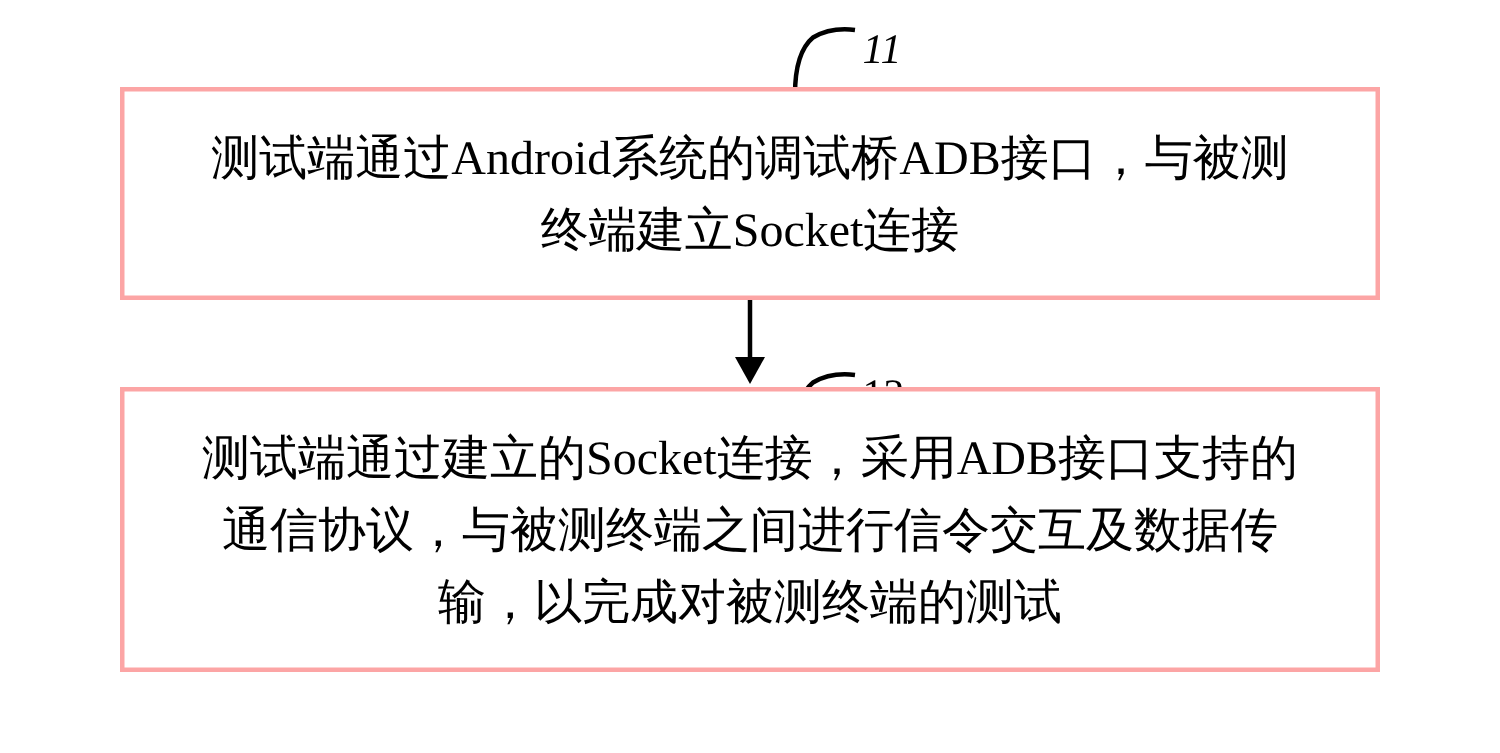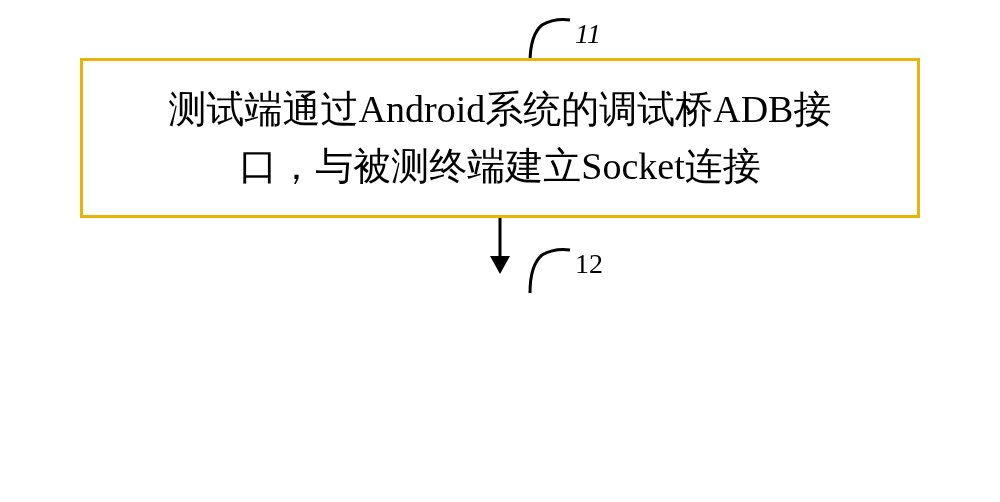--- a/index.html
+++ b/index.html
@@ -14,26 +14,26 @@
       font-family: "SimSun", "宋体", serif;
       position: relative;
     }
     .diagram-container {
       position: relative;
       width: 100%;
       height: 100%;
       padding: 30px 50px;
     }
     .step-box {
-      border: 3px solid #eab308;
+      border: 3px solid #fca5a5;
       padding: 20px 48px;
       width: 840px;
       margin: 0 auto;
       text-align: center;
-      font-size: 38px;
+      font-size: 32px;
       line-height: 1.5;
       background: #fff;
       position: relative;
     }
     .step-box-1 {
       margin-top: 28px;
     }
     .step-box-2 {
       margin-top: 0;
     }
@@ -99,14 +99,17 @@
       <line x1="20" y1="0" x2="20" y2="42" stroke="#000" stroke-width="3"></line>
       <polygon points="20,56 10,38 30,38" fill="#000"></polygon>
     </svg>
   </div>
 
   <svg class="connector-svg curve-12">
     <path d="M 8 48 Q 8 20 20 10 Q 32 3 48 5" stroke="#000" stroke-width="3" fill="none"></path>
   </svg>
   <div class="step-label label-12">12</div>
 
+  <div class="step-box step-box-2">
+    <span>测试端通过建立的Socket连接，采用ADB接口支持的通信协议，与被测终端之间进行信令交互及数据传输，以完成对被测终端的测试</span>
+  </div>
 
 </div>
 
 </body></html>

